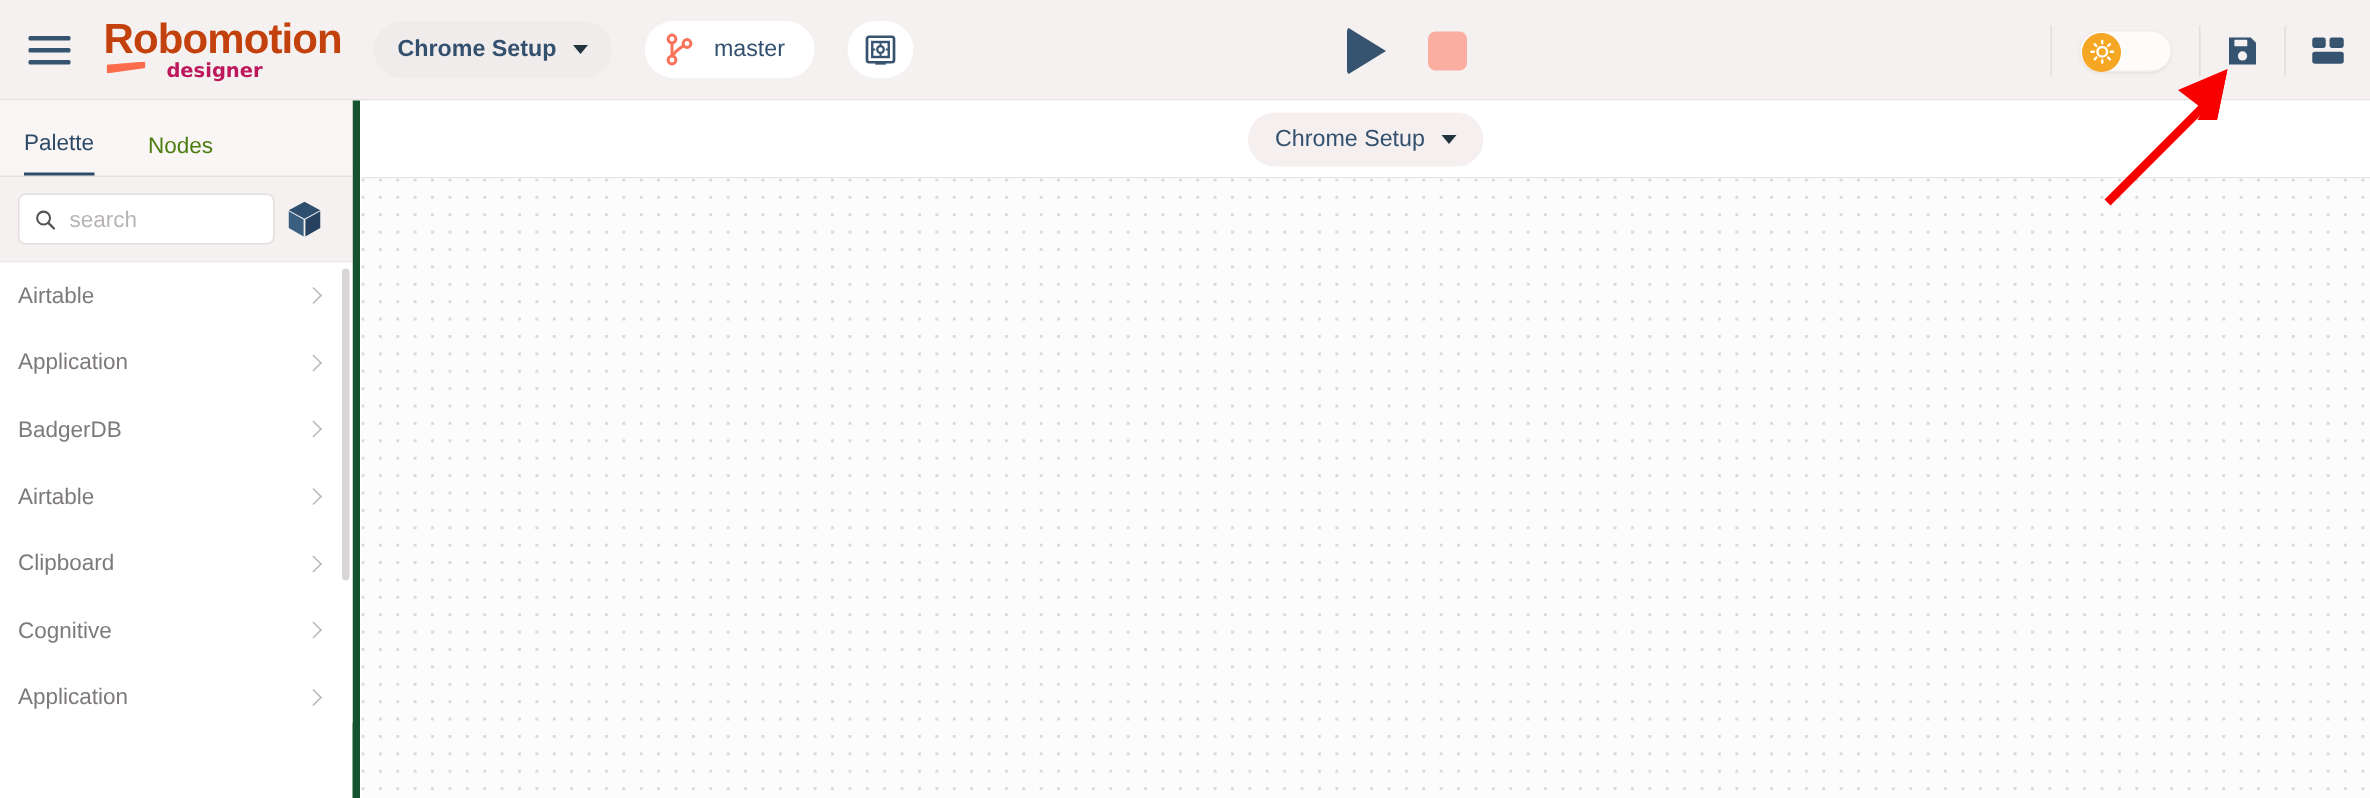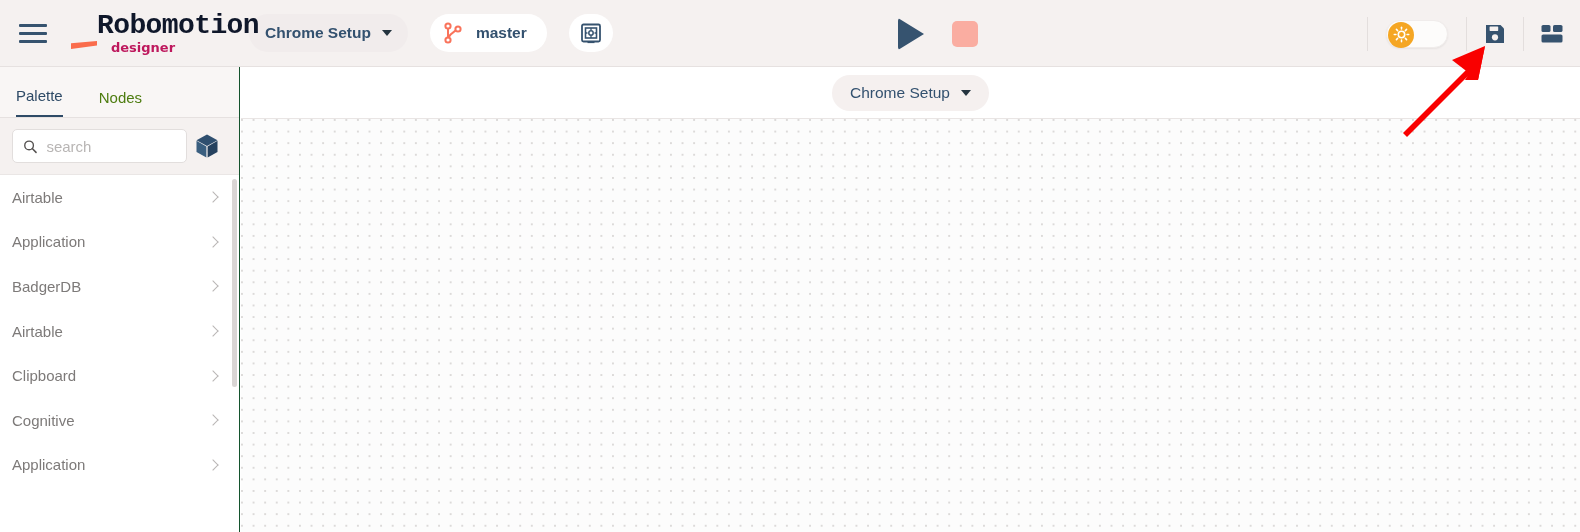--- a/index.html
+++ b/index.html
@@ -29,21 +29,21 @@
     display: block; height: 3px; width: 28px;
     background: #36536f; border-radius: 1px;
   }
   .logo {
     margin-left: 6px; margin-right: 24px;
     position: relative; width: 150px; height: 46px;
     display: flex; flex-direction: column; justify-content: center;
   }
   .logo-main {
     font-size: 28px; font-weight: bold; letter-spacing: -0.6px;
-    color: #0f172a; line-height: 1; font-family: Liberation Mono, monospace; margin-left: 28px;
+    color: #c2410c; line-height: 1; font-family: Liberation Sans, sans-serif;
   }
   .logo-sub {
     font-size: 13px; font-weight: bold; color: #be185d;
     text-align: center; line-height: 1; margin-top: 1px; margin-right: 2px;
     font-family: "DejaVu Sans", sans-serif;
   }
   .logo-swoosh {
     position: absolute; left: 2px; bottom: 7px;
     width: 26px; height: 8px;
     background: #fa6c4c;
@@ -59,21 +59,21 @@
   .pill-ghost { background: #f1ecec; }
   .pill-white { background: #ffffff; }
 
   .flow-pill { margin-left: 6px; font-weight: bold; }
   .caret {
     width: 0; height: 0; margin-left: 11px;
     border-left: 5.5px solid transparent;
     border-right: 5.5px solid transparent;
     border-top: 6.5px solid #24343f;
   }
-  .branch-pill { margin-left: 22px; padding: 0 20px 0 14px; font-weight: bold; }
+  .branch-pill { margin-left: 22px; padding: 0 20px 0 14px; font-weight: normal; }
   .branch-label { margin-left: 14px; }
   .vault-pill { margin-left: 22px; width: 44px; padding: 0; justify-content: center; }
 
   .center-controls {
     position: absolute; left: 898px; top: 0; height: 67px;
     display: flex; align-items: center; gap: 28px;
   }
   .run-btn {
     width: 0; height: 0; cursor: pointer;
     border-top: 16px solid transparent;
@@ -106,21 +106,21 @@
   .icon-btn {
     width: 56px; height: 42px; display: flex;
     align-items: center; justify-content: center; cursor: pointer;
   }
 
   
   .sidebar {
     position: absolute; left: 0; top: 67px;
     width: 240px; height: 465px;
     background: #ffffff;
-    border-right: 1px solid #14532d;
+    border-right: 5px solid #14532d;
   }
   .tabs {
     height: 51px; display: flex; align-items: flex-end;
     background: #f9f6f5; border-bottom: 1px solid #e6e1e0;
   }
   .tab {
     font-size: 15px; padding: 0 0 11px 0; margin-left: 14px;
     cursor: pointer; color: #4d7c0f;
   }
   .tab:first-child { margin-left: 16px; }

